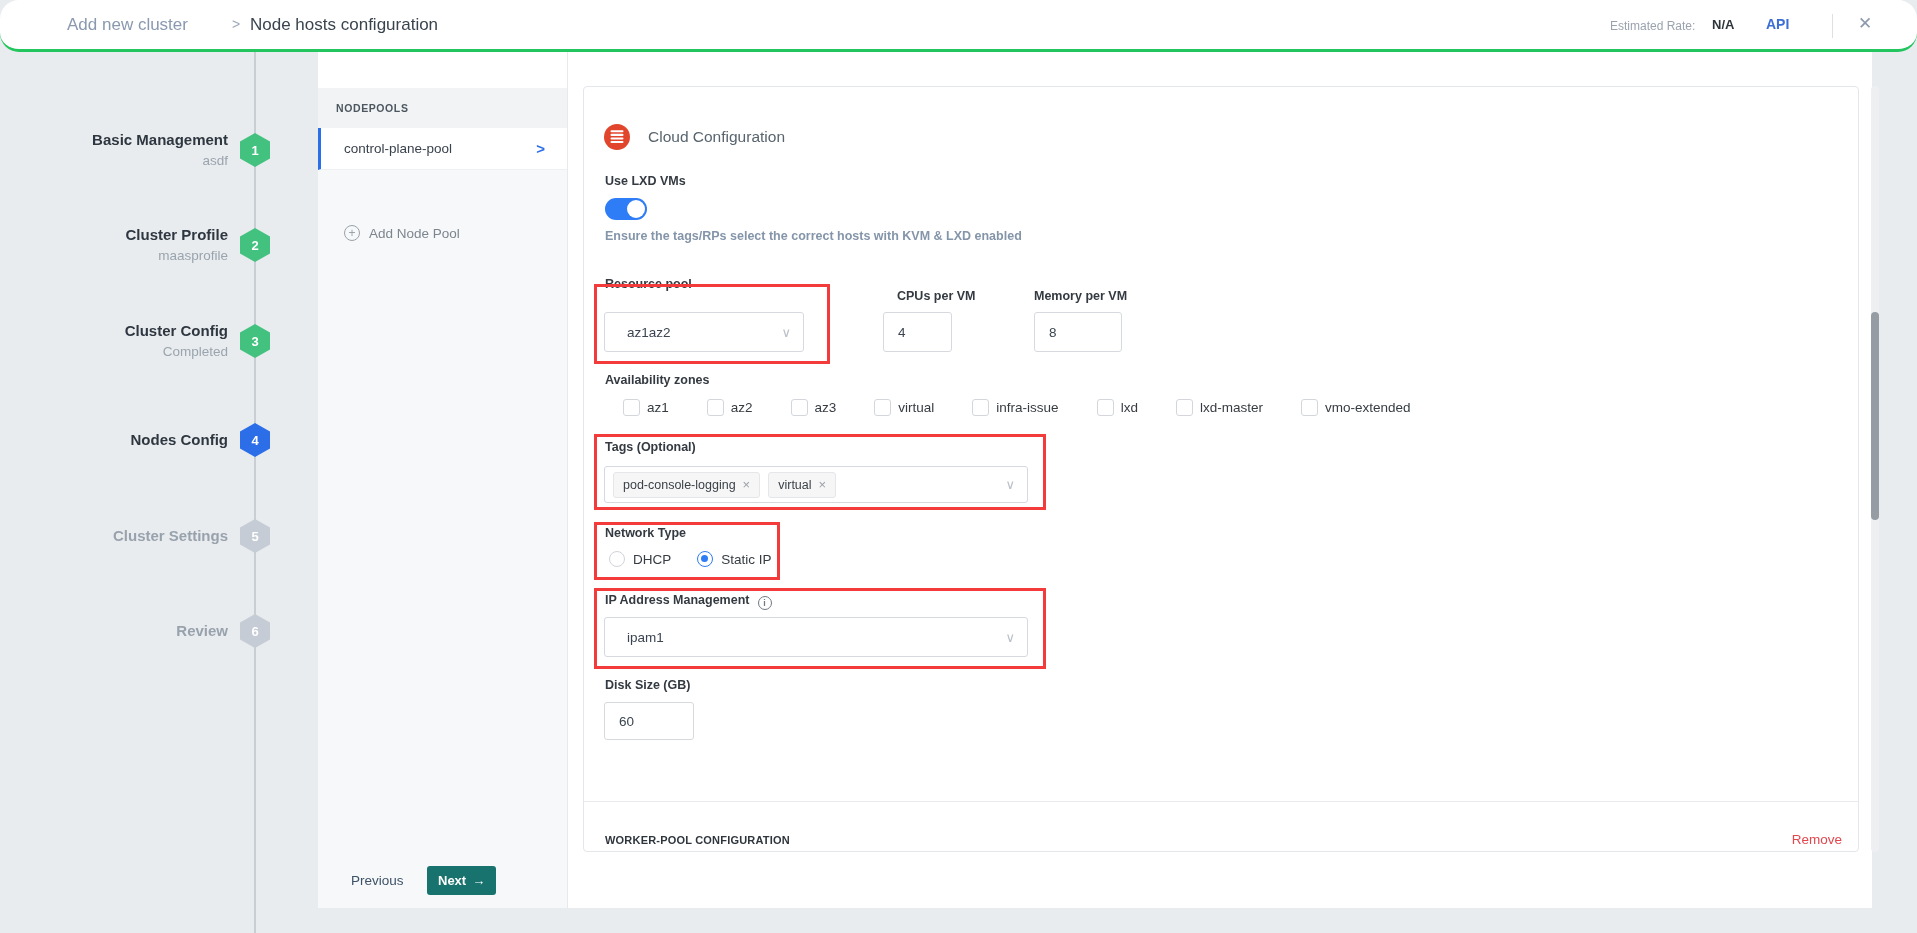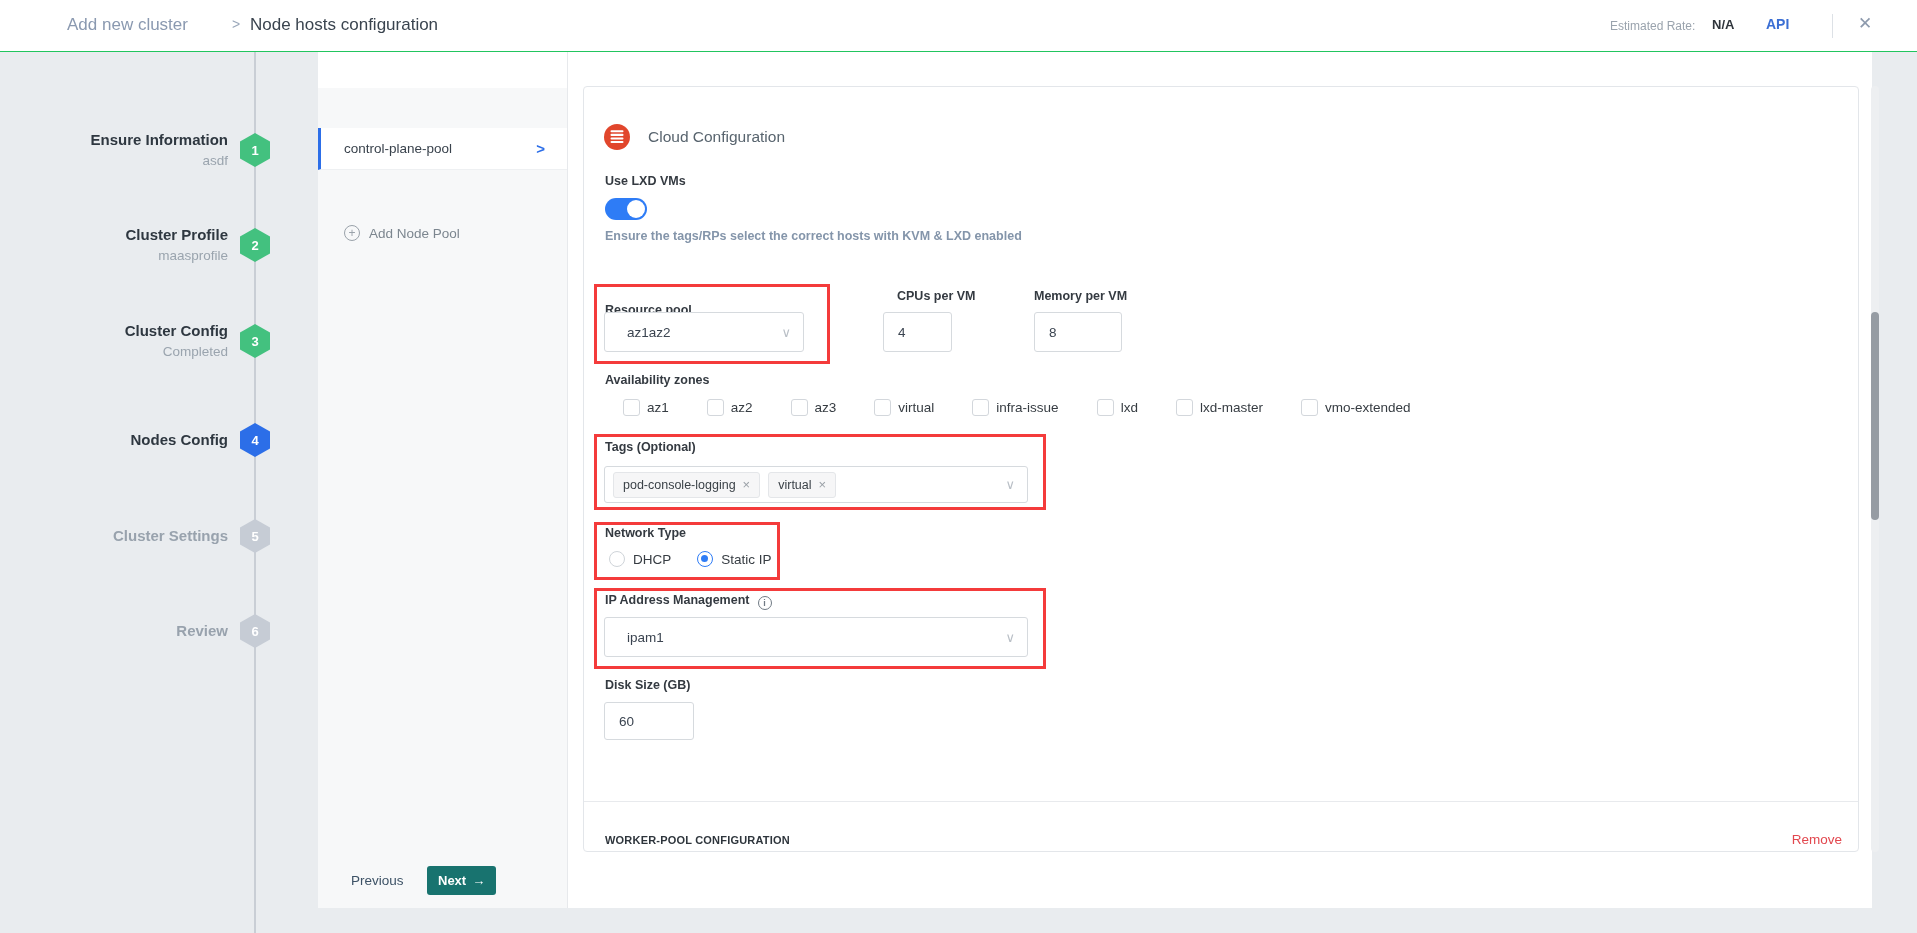--- a/index.html
+++ b/index.html
@@ -1,19 +1,19 @@
 <!DOCTYPE html>
 <html><head>
 <meta charset="utf-8">
 <style>
   * { margin:0; padding:0; box-sizing:border-box; }
   html,body { width:1917px; height:933px; overflow:hidden; font-family:"Liberation Sans", sans-serif; background:#e9ecef; }
 
   
-  .app-header { position:absolute; left:0; top:0; width:1917px; height:52px; background:#fff; border-bottom:1px solid #22c55e; z-index:30; }
+  .app-header { position:absolute; left:0; top:0; width:1917px; height:52px; background:#fff; border-bottom:3px solid #22c55e; z-index:30;border-radius:19px; }
   .crumb-parent { position:absolute; left:67px; top:15px; font-size:17px; color:#8a99b0; font-weight:500; cursor:pointer; }
   .crumb-sep { position:absolute; left:232px; top:16px; font-size:14px; color:#9aa7ba; }
   .crumb-current { position:absolute; left:250px; top:15px; font-size:17px; color:#3a444f; font-weight:500; }
   .est-label { position:absolute; left:1610px; top:19px; font-size:12px; color:#9aa3ad; }
   .est-value { position:absolute; left:1712px; top:17px; font-size:13px; color:#2f353b; font-weight:600; }
   .api-link { position:absolute; left:1766px; top:16px; font-size:14px; color:#3b6fd4; font-weight:600; cursor:pointer; }
   .hdr-divider { position:absolute; left:1832px; top:14px; width:1px; height:24px; background:#dde1e6; }
   .close-btn { position:absolute; left:1858px; top:13px; font-size:17px; color:#8d9aad; cursor:pointer; }
 
   
@@ -98,21 +98,21 @@
   <span class="est-value">N/A</span>
   <span class="api-link">API</span>
   <span class="hdr-divider"></span>
   <span class="close-btn">✕</span>
 </div>
 
 <div class="step-line"></div>
 
 <div class="step completed">
   <div class="step-text" style="top:129px;">
-    <div class="step-title">Ensure Information</div>
+    <div class="step-title">Basic Management</div>
     <div class="step-sub">asdf</div>
   </div>
   <div class="hex" style="top:133px;">1</div>
 </div>
 
 <div class="step completed">
   <div class="step-text" style="top:224px;">
     <div class="step-title">Cluster Profile</div>
     <div class="step-sub">maasprofile</div>
   </div>
@@ -148,20 +148,21 @@
     <div class="step-title">Review</div>
 
   </div>
   <div class="hex" style="top:614px;">6</div>
 </div>
 
 <div class="main-panel"></div>
 
 <div class="np-panel">
   <div class="np-top"></div>
+  <div class="np-header">NODEPOOLS</div>
   <div class="np-item selected" style="top:76px;">
     <span>control-plane-pool</span>
     <span class="np-chevron">&gt;</span>
   </div>
   <div class="np-add">
     <span class="plus-circle">+</span>
     <span>Add Node Pool</span>
   </div>
 </div>
 
@@ -177,21 +178,21 @@
     </g>
   </svg>
   <div class="sec-hdr-title">Cloud Configuration</div>
 
   <div class="fld-label" style="left:21px; top:87px;">Use LXD VMs</div>
   <div class="toggle">
       <span class="knob"></span>
     </div>
   <div class="hint">Ensure the tags/RPs select the correct hosts with KVM &amp; LXD enabled</div>
 
-  <div class="fld-label" style="left:21px; top:216px;">Resource pool</div>
+  <div class="fld-label" style="left:21px; top:190px;">Resource pool</div>
   <div class="fld-label" style="left:313px; top:202px;">CPUs per VM</div>
   <div class="fld-label" style="left:450px; top:202px;">Memory per VM</div>
 
   <div class="select-box" style="left:20px; top:225px; width:200px; height:40px;">
     <span>az1az2</span>
     <span class="select-chevron">∨</span>
   </div>
   <div class="input-box" style="left:299px; top:225px; width:69px;">
     <span>4</span>
   </div>

